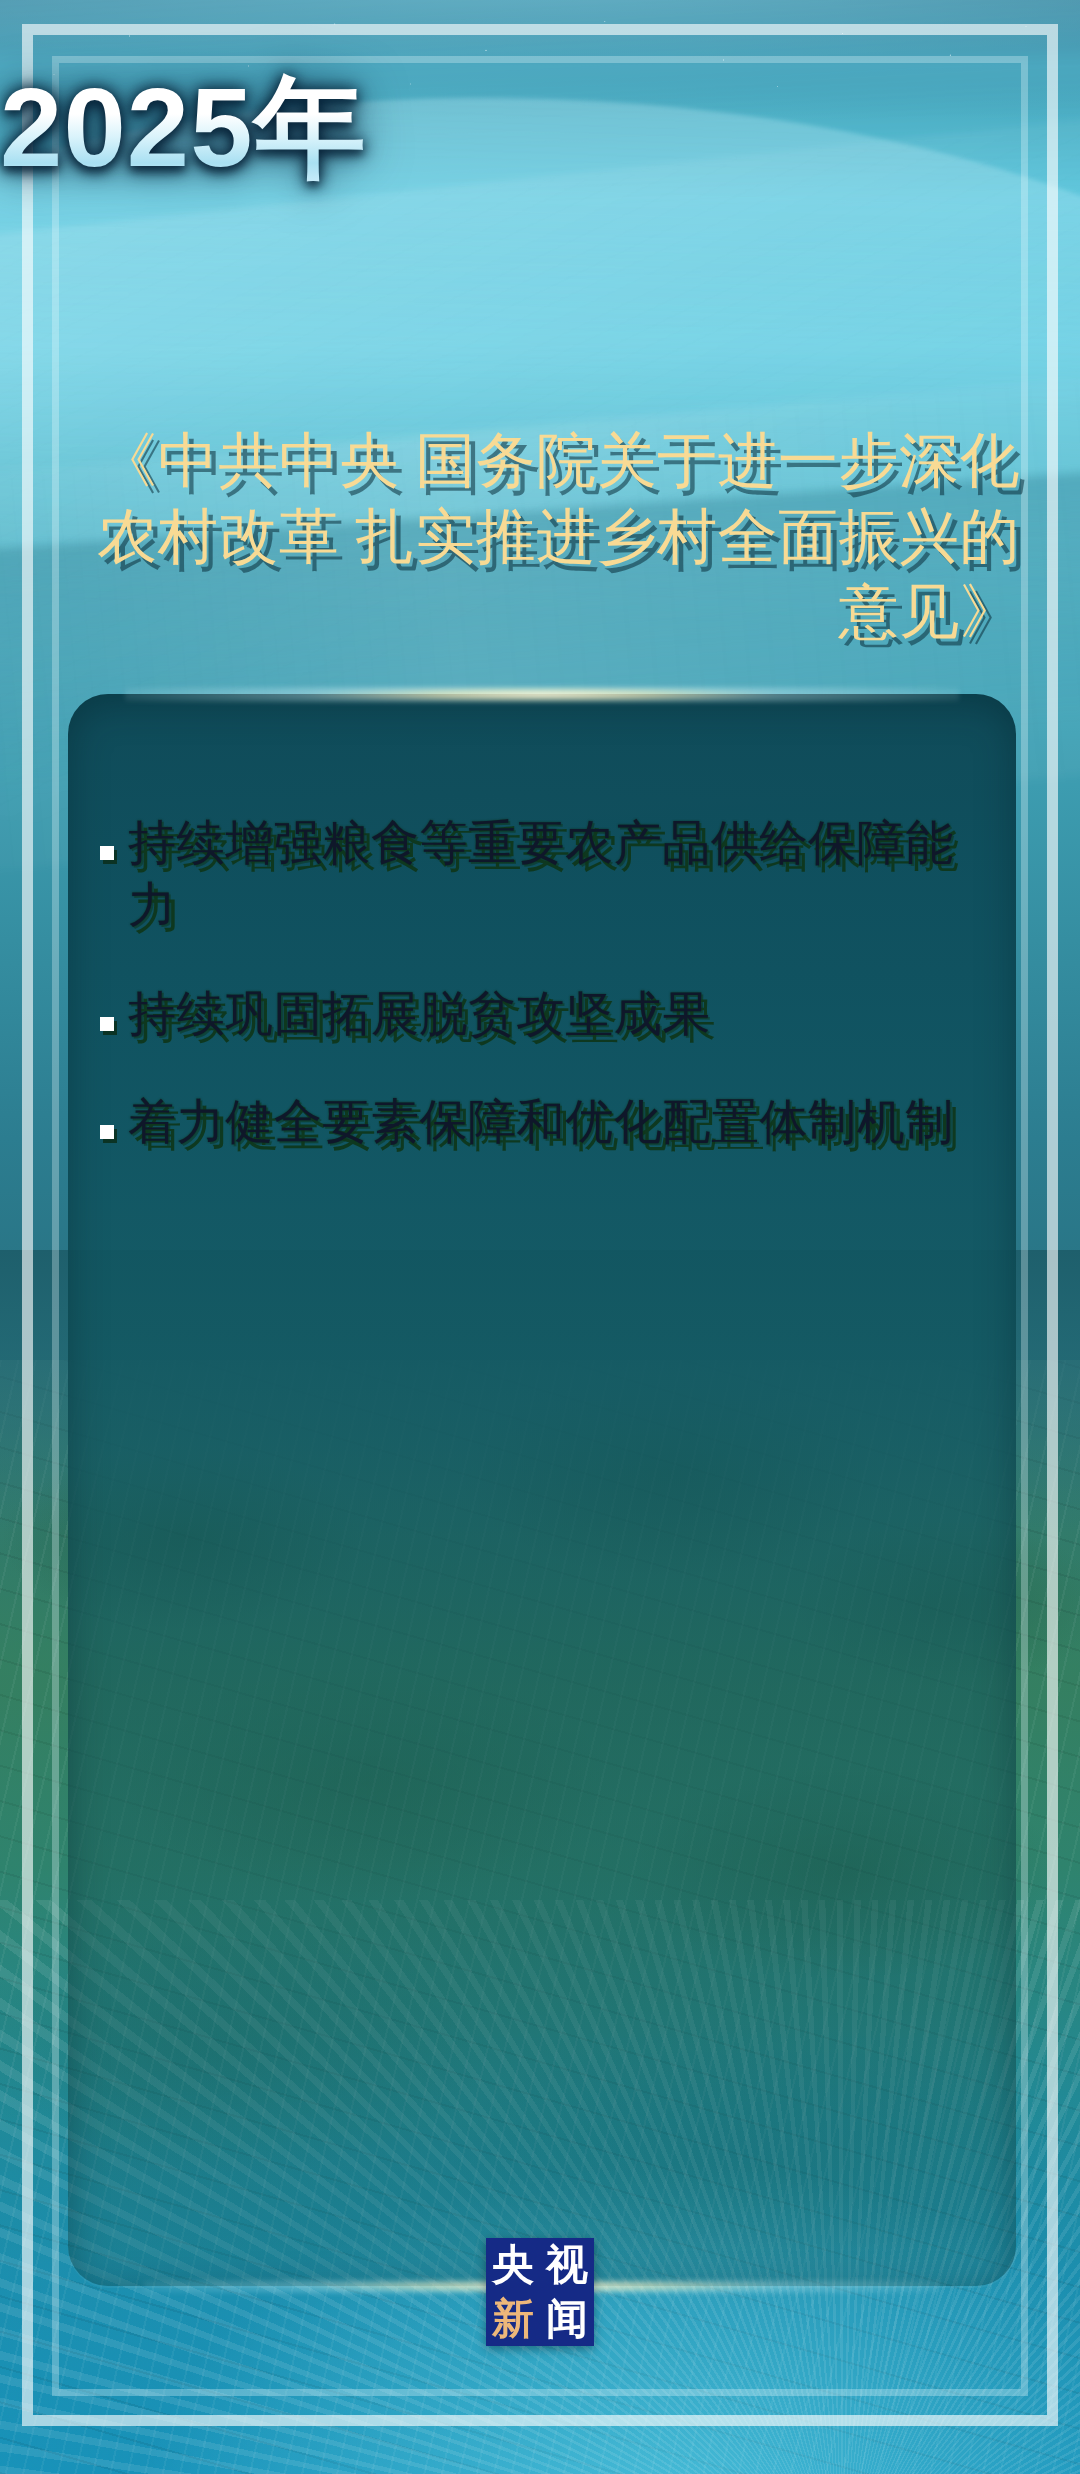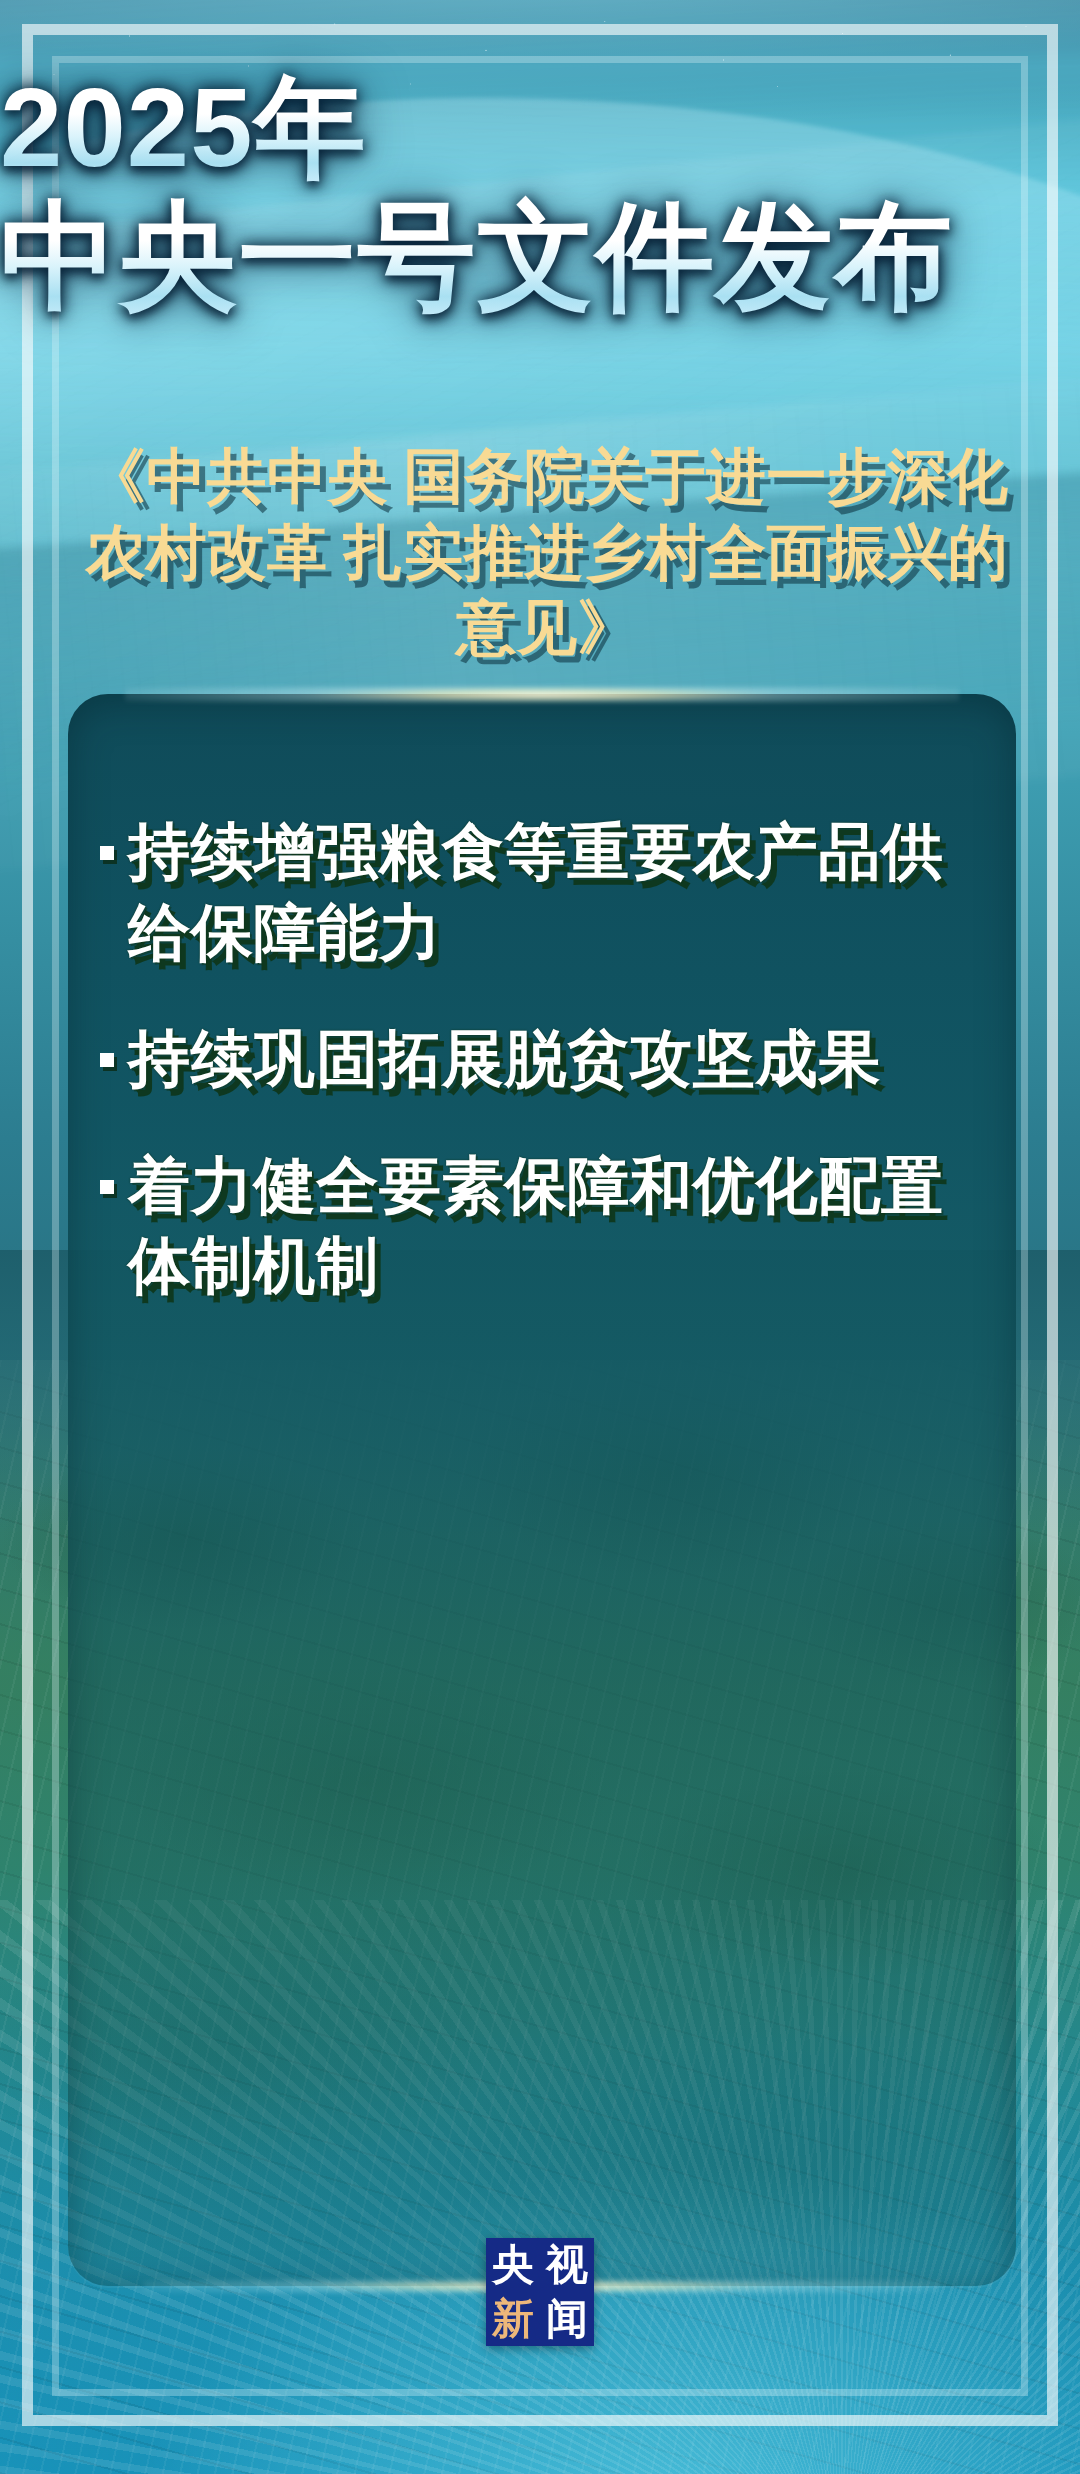--- a/index.html
+++ b/index.html
@@ -176,24 +176,24 @@
     color:transparent;
     -webkit-text-fill-color:transparent;
     filter:drop-shadow(0 0 8px rgba(4,30,52,.95))
            drop-shadow(0 5px 4px rgba(4,28,48,.75))
            drop-shadow(0 0 22px rgba(6,40,66,.6));
   }
   .title-year{font-size:112px;line-height:1.04;}
   .title-main{font-size:118px;line-height:1.12;margin-top:4px;}
 
   .doc-title{
-    position:absolute;left:74px;right:60px;top:440px;
-    text-align:center;
+    position:absolute;left:74px;right:60px;top:424px;
+    text-align:right;
     font-family:"Liberation Serif","DejaVu Serif",serif;
-    font-weight:bold;
+    font-weight:normal;
     font-size:60px;
     line-height:1.26;
     color:#f8da94;
     text-shadow:6px 7px 0 rgba(10,46,58,.55);
     letter-spacing:.008em;
   }
 
   
   .panel-wrap{
     position:absolute;
@@ -247,24 +247,24 @@
   .bullet:last-child{margin-bottom:12px;}
   .bullet-mark{
     flex:0 0 auto;
     width:14px;height:14px;
     background:#ffffff;
     margin:34px 14px 0 14px;
     box-shadow:3px 4px 0 rgba(10,46,26,.85);
   }
   .bullet-text{
     flex:1 1 auto;
-    font-size:62px;
-    font-weight:bold;
+    font-size:48px;
+    font-weight:normal;
     line-height:1.30;
-    color:#ffffff;
+    color:#0f172a;
     letter-spacing:.012em;
     text-shadow:
        6px 7px 0 rgba(14,54,26,.92),
        0 0 2px rgba(12,50,24,.95),
        2px 2px 0 rgba(14,54,26,.5);
   }
 
   
   .logo{
     position:absolute;
@@ -303,21 +303,20 @@
   <div class="bg-landscape"></div>
   <div class="bg-blend"></div>
   <div class="bg-rays"></div>
   <div class="bg-glow-bottom"></div>
 
   <div class="frame"></div>
   <div class="frame-inner"></div>
 
   <div class="head">
     <span class="title-year">2025年</span>
-    <span class="title-main">中央一号文件发布</span>
   </div>
 
   <div class="doc-title">《中共中央 国务院关于进一步深化农村改革 扎实推进乡村全面振兴的意见》</div>
 
   <div class="panel-wrap">
     <div class="panel"></div>
     <div class="panel-top-glow"></div>
     <div class="panel-bot-glow"></div>
 
     <div class="bullets">

